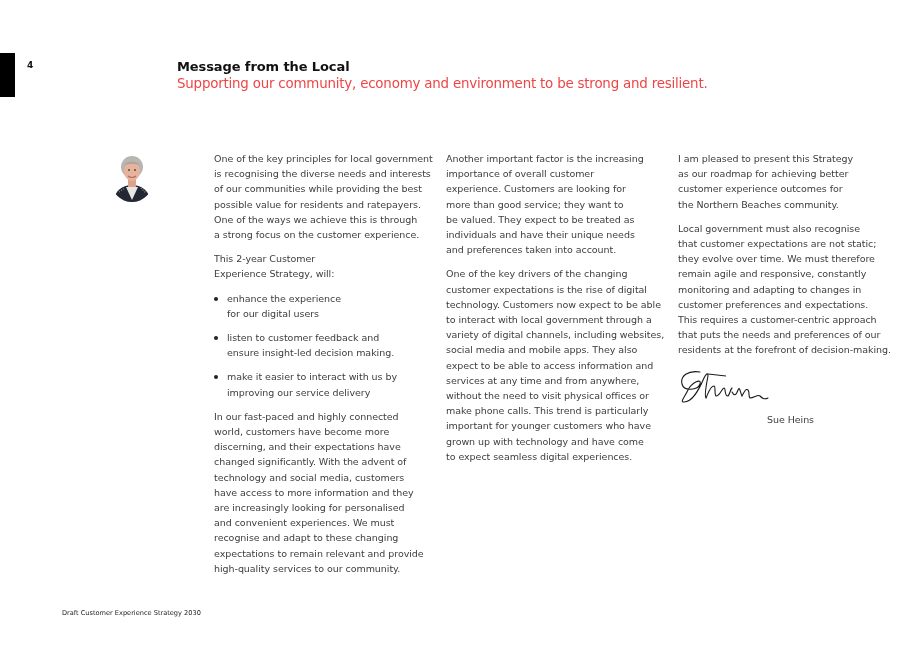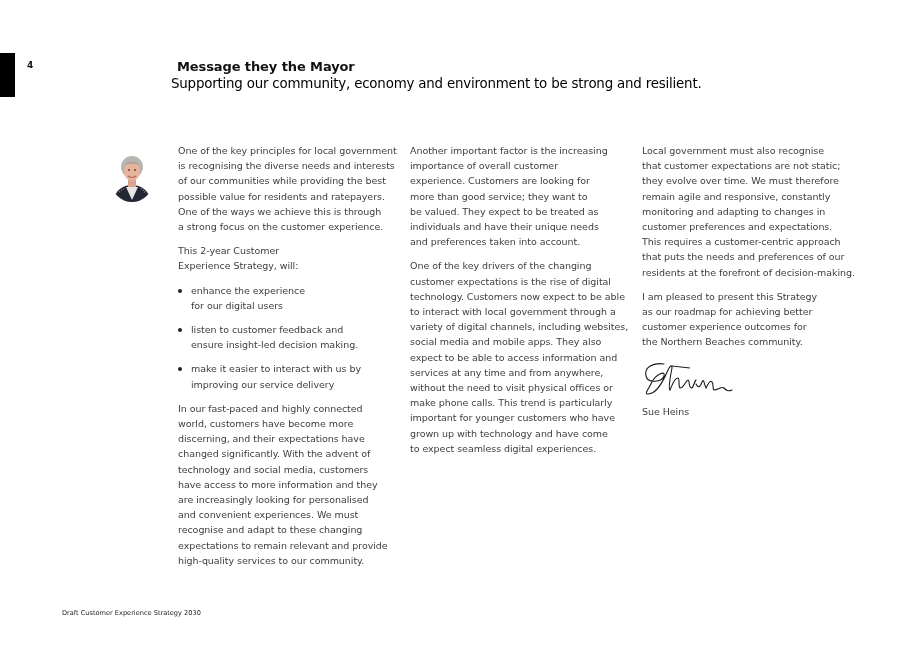--- a/index.html
+++ b/index.html
@@ -4,46 +4,46 @@
 <style>
   html, body { margin: 0; padding: 0; }
   body {
     width: 914px; height: 647px; position: relative; overflow: hidden;
     background: #ffffff; color: #3a3a3a;
     font-family: "DejaVu Sans", sans-serif;
   }
   .tab { position: absolute; left: 0; top: 53px; width: 15px; height: 44px; background: #000; }
   .page-num { position: absolute; left: 27px; top: 60px; font-size: 9px; font-weight: bold; color: #111; }
   .title { position: absolute; left: 177px; top: 59px; font-size: 13px; font-weight: bold; color: #111; letter-spacing: -0.1px; }
-  .subtitle { position: absolute; left: 171px; top: 76px; font-size: 13.4px; color: #000000; letter-spacing: -0.2px; }
+  .subtitle { position: absolute; left: 177px; top: 76px; font-size: 13.4px; color: #ef4444; letter-spacing: -0.2px; }
   .portrait {
     position: absolute; left: 111px; top: 154px; width: 42px; height: 48px; overflow: hidden;
     border-radius: 0 0 21px 21px;
   }
-  .col { position: absolute; top: 143px; font-size: 9.5px; line-height: 15.2px; color: #3d3d3d; letter-spacing: -0.05px; }
+  .col { position: absolute; top: 151px; font-size: 9.5px; line-height: 15.2px; color: #3d3d3d; letter-spacing: -0.05px; margin-left: 36px; }
   .col p { margin: 0 0 9px 0; white-space: pre-line; }
   .col1 { left: 178px; width: 225px; }
   .col2 { left: 410px; width: 225px; }
   .col3 { left: 642px; width: 225px; }
   ul.bullets { margin: 0 0 9px 0; padding: 0; list-style: none; }
   ul.bullets li { position: relative; padding-left: 13px; margin-bottom: 9px; white-space: pre-line; }
   ul.bullets li::before {
     content: ""; position: absolute; left: 0; top: 6px; width: 4px; height: 4px; border-radius: 50%; background: #222;
   }
   .signature { display: block; margin: 10px 0 8px 0; }
-  .signer-name { margin: 0; }
+  .signer-name { margin: 0; text-align: center; }
   .signer-role { margin: 0; font-weight: bold; color: #111; }
   .footer { position: absolute; left: 62px; top: 609px; font-size: 6.6px; font-weight: normal; color: #222; }
 </style>
 </head>
 <body>
 
 <div class="tab"></div>
 <div class="page-num">4</div>
-<div class="title">Message they the Mayor</div>
+<div class="title">Message from the Local</div>
 <div class="subtitle">Supporting our community, economy and environment to be strong and resilient.</div>
 
 <div class="portrait" title="Portrait of Mayor Sue Heins">
   <svg width="42" height="48" viewBox="0 0 42 48">
     <rect width="42" height="48" fill="#ffffff"></rect>
 
     <path d="M2 48 C4 36 12 31 21 31 C30 31 38 36 40 48 Z" fill="#232733"></path>
     <path d="M15 33 L21 46 L27 33 Z" fill="#e8e6e2"></path>
     <path d="M8 38 L14 34 M30 34 L35 39" stroke="#8a8e99" stroke-width="1.2" stroke-dasharray="1 1.5"></path>
 
@@ -106,33 +106,33 @@
 expect to be able to access information and
 services at any time and from anywhere,
 without the need to visit physical offices or
 make phone calls. This trend is particularly
 important for younger customers who have
 grown up with technology and have come
 to expect seamless digital experiences.</p>
 </div>
 
 <div class="col col3">
+  <p>I am pleased to present this Strategy
+as our roadmap for achieving better
+customer experience outcomes for
+the Northern Beaches community.</p>
   <p>Local government must also recognise
 that customer expectations are not static;
 they evolve over time. We must therefore
 remain agile and responsive, constantly
 monitoring and adapting to changes in
 customer preferences and expectations.
 This requires a customer-centric approach
 that puts the needs and preferences of our
 residents at the forefront of decision-making.</p>
-  <p>I am pleased to present this Strategy
-as our roadmap for achieving better
-customer experience outcomes for
-the Northern Beaches community.</p>
   <svg class="signature" width="95" height="36" viewBox="0 0 95 36">
     <path d="M22 4 C10 2 2 8 4 16 C6 24 20 22 22 16 C24 10 14 14 10 22 C6 30 2 34 6 34 C14 34 20 24 26 10 C28 6 30 4 30 8 C28 18 26 28 28 30 C30 26 32 18 36 18 C38 18 36 26 38 28 C42 28 44 20 46 20 C48 20 46 28 50 28 C52 26 52 22 54 20 M54 24 C56 28 58 28 60 22 C62 18 62 24 64 28 C66 24 68 20 70 22 C72 24 70 28 72 30 C76 30 80 26 82 28 C84 30 86 32 90 30" fill="none" stroke="#1a1a1a" stroke-width="1.1" stroke-linecap="round"></path>
     <path d="M30 6 L48 8" stroke="#1a1a1a" stroke-width="1" fill="none"></path>
   </svg>
   <p class="signer-name">Sue Heins</p>
 </div>
 
 <div class="footer">Draft Customer Experience Strategy 2030</div>
 
 </body></html>

